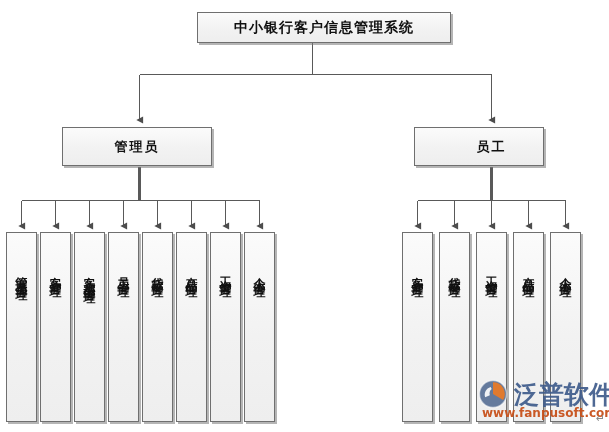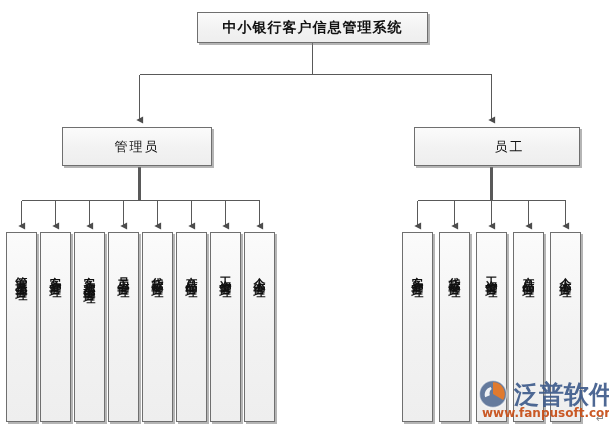--- a/index.html
+++ b/index.html
@@ -42,21 +42,21 @@
   }
 
   .node.title-node {
     font-size: 14px;
     font-weight: bold;
     letter-spacing: 1px;
   }
 
   .node.role-node {
     font-size: 13px;
-    font-weight: normal;
+    font-weight: bold;
     letter-spacing: 2px;
   }
 
   
   .node.leaf-node {
     font-size: 12px;
     font-weight: bold;
     align-items: flex-start;
     padding-top: 34px;
   }
@@ -153,29 +153,29 @@
       <path d="M491.5,166.5 L491.5,200.5" stroke-width="2.1"></path>
       <path d="M417.5,200.5 L565.5,200.5"></path>
       <path d="M417.5,200.5 L417.5,226" marker-end="url(#arrowDark)"></path>
       <path d="M454.5,200.5 L454.5,226" marker-end="url(#arrowDark)"></path>
       <path d="M491.5,200.5 L491.5,226" marker-end="url(#arrowDark)"></path>
       <path d="M528.5,200.5 L528.5,226" marker-end="url(#arrowDark)"></path>
       <path d="M565.5,200.5 L565.5,226" marker-end="url(#arrowDark)"></path>
     </g>
   </svg>
 
-  <div class="node title-node" style="left:197px; top:12px; width:231px; height:31px;">
+  <div class="node title-node" style="left:197px; top:12px; width:254px; height:31px;">
     <span>中小银行客户信息管理系统</span>
   </div>
 
   <div class="node role-node" style="left:62px; top:127px; width:150px; height:39px;">
     <span>管理员</span>
   </div>
 
-  <div class="node role-node" style="left:414px; top:127px; width:166px; height:39px;padding-left:25px;">
+  <div class="node role-node" style="left:414px; top:127px; width:130px; height:39px;padding-left:25px;">
     <span>员工</span>
   </div>
 
   <div class="node leaf-node" style="left:6px; top:232px; width:31px; height:190px;">
     <span class="leaf-label">管理员管理</span>
   </div>
   <div class="node leaf-node" style="left:40px; top:232px; width:31px; height:190px;">
     <span class="leaf-label">客户管理</span>
   </div>
   <div class="node leaf-node" style="left:74px; top:232px; width:31px; height:190px;">

